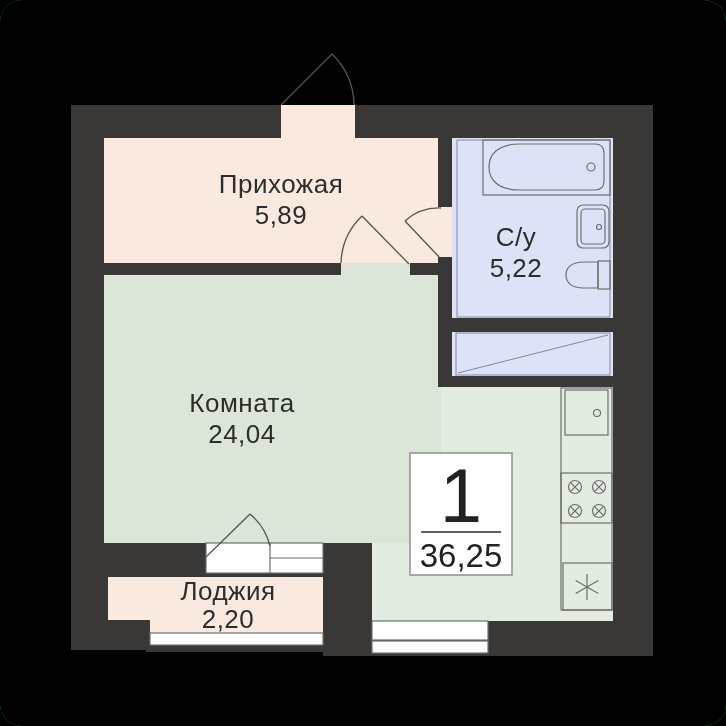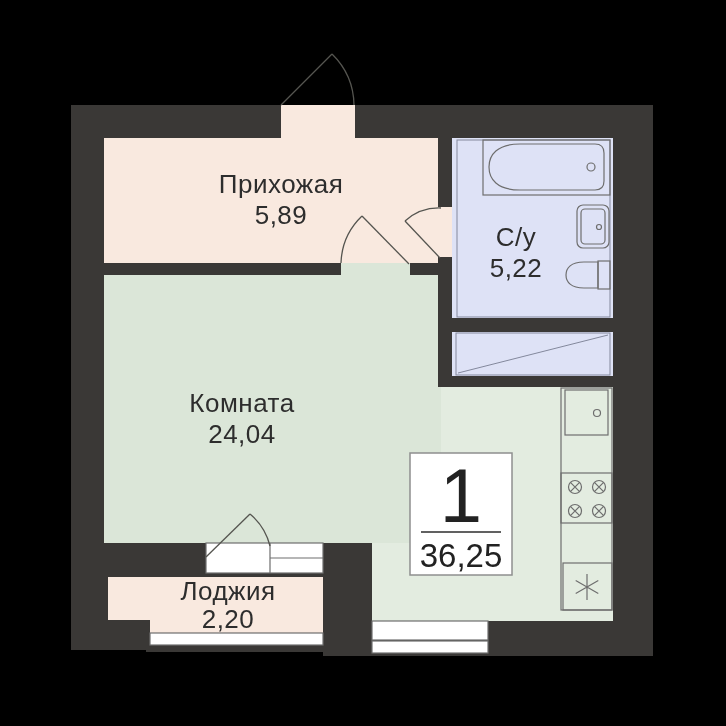--- a/index.html
+++ b/index.html
@@ -1,16 +1,16 @@
 <!DOCTYPE html>
 <html><head>
 <meta charset="utf-8">
 <style>
   html,body{margin:0;padding:0;background:#000;}
-  .stage{position:relative;width:726px;height:726px;background:#22c55e;overflow:hidden;}
+  .stage{position:relative;width:726px;height:726px;background:#22c55e;overflow:hidden;border-radius:22px;}
   svg{display:block;}
   text{font-family:"Liberation Sans","DejaVu Sans",sans-serif;}
   .room-label{font-size:26px;letter-spacing:.5px;}
   .apt-number{font-size:76px;font-weight:500;}
   .apt-area{font-size:33px;}
 </style>
 </head>
 <body>
 
 <div class="stage">

